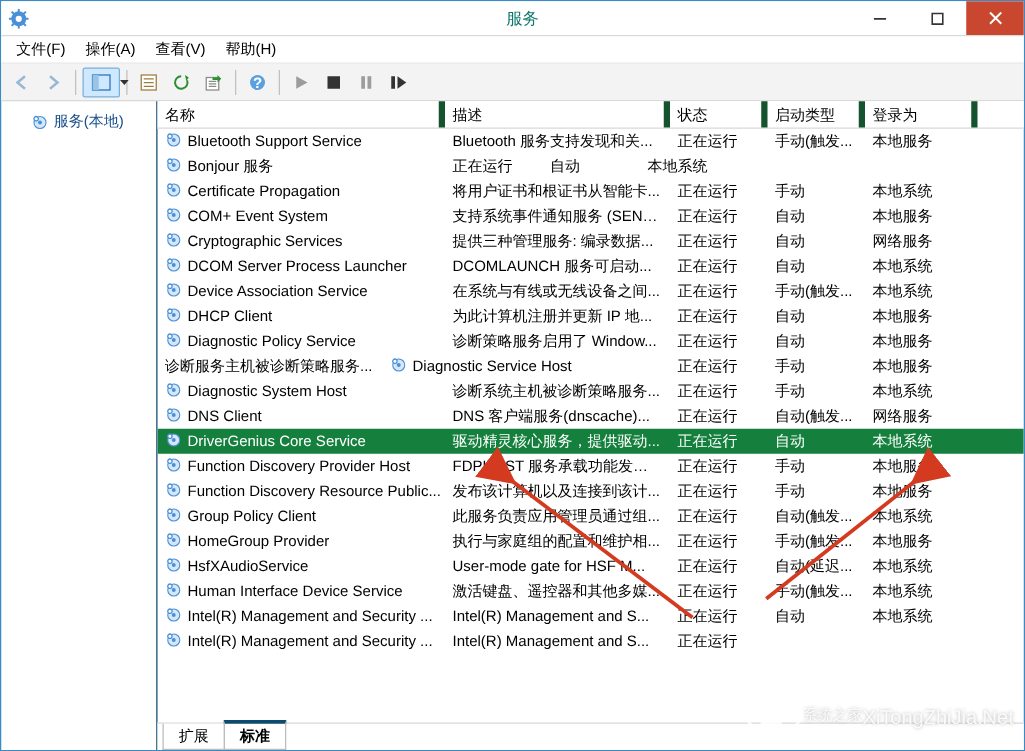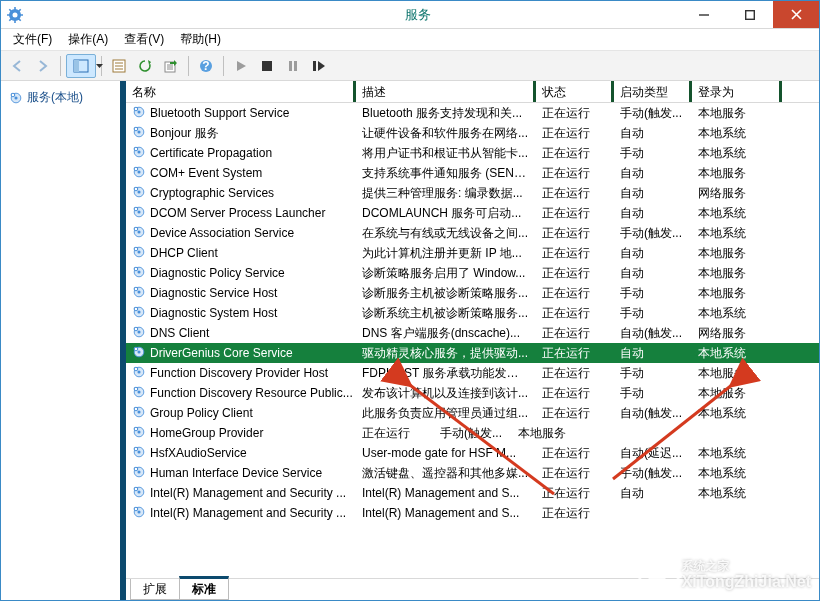--- a/index.html
+++ b/index.html
@@ -22,29 +22,29 @@
 
 .toolbar { height:30px; background:#f3f3f3; border-bottom:1px solid #d9d9d9; display:flex; align-items:center; padding:0 4px; gap:2px; }
 .tool-sep { width:1px; height:20px; background:#c0c0c0; margin:0 3px; }
 .tool-btn { width:24px; height:24px; display:flex; align-items:center; justify-content:center; cursor:pointer; border:1px solid transparent; position:relative; border-radius:2px; }
 .tool-btn.selected { border-color:#7ab0d8; background:#cde8ff; }
 .tool-btn.disabled { opacity:.45; cursor:default; }
 .drop-arrow{ position:absolute; right:-8px; top:50%; transform:translateY(-50%); }
 
 
 .content { flex:1; display:flex; min-height:0; }
-.left-pane { width:125px; border-right:6px solid #0c4a6e; padding:6px 4px; }
+.left-pane { width:125px; border-right:1px solid #0c4a6e; padding:6px 20px; }
 .tree-item { display:flex; align-items:center; gap:4px; padding:2px 4px; cursor:default; color:#1a4f8a; }
 .tree-item .gear{ margin-top:1px; }
 
 .right-pane { flex:1; display:flex; flex-direction:column; min-width:0; }
 
 
 .list-header { height:22px; display:flex; border-bottom:1px solid #d9d9d9; background:#fff; flex-shrink:0; }
-.col-h { padding:3px 6px; border-right:3px solid #14532d; overflow:hidden; white-space:nowrap; text-overflow:ellipsis;font-family:Liberation Mono, monospace; }
+.col-h { padding:3px 6px; border-right:5px solid #14532d; overflow:hidden; white-space:nowrap; text-overflow:ellipsis;font-family:Liberation Mono, monospace; }
 .col-name{ width:230px; } .col-desc{ width:180px; } .col-stat{ width:78px; } .col-start{ width:78px; } .col-login{ width:90px; }
 
 
 .list-body { flex:1; overflow-y:scroll; position:relative; }
 .row { height:20px; display:flex; align-items:center; cursor:default; }
 .row.sel{ background:#15803d; color:#fff; }
 .cell { padding:0 6px; overflow:hidden; white-space:nowrap; text-overflow:ellipsis; }
 .cell.first{ display:flex; align-items:center; gap:4px; }
 .gear-icon{ flex-shrink:0; }
 
@@ -59,21 +59,21 @@
 .list-body::-webkit-scrollbar-thumb{ background:#c2c2c2; border:1px solid #a0a0a0; }
 .list-body::-webkit-scrollbar-button{ background:#e8e8e8; height:16px; border:1px solid #b0b0b0; }
 
 
 .arrow-overlay{ position:absolute; left:0; top:0; width:100%; height:100%; pointer-events:none; z-index:50; }
 
 
 .watermark{ position:absolute; right:8px; bottom:8px; color:rgba(255,255,255,.85); font-size:14px; display:flex; align-items:center; gap:6px; pointer-events:none; z-index:60; text-shadow:0 0 3px rgba(0,0,0,.3);}
 .watermark .wm-logo{ width:34px; height:34px; border:2px solid rgba(255,255,255,.85); transform:rotate(45deg); display:flex; align-items:center; justify-content:center; }
 .watermark .wm-logo::after{ content:""; width:14px; height:10px; border-bottom:3px solid rgba(255,255,255,.85); border-right:3px solid rgba(255,255,255,.85); transform:rotate(-45deg) translate(-2px,-2px); }
-.wm-text{ display:flex; flex-direction:column; line-height:1.1;font-weight:bold; }
+.wm-text{ display:flex; line-height:1.1; }
 </style>
 </head>
 <body>
 
 <div class="window">
 
   <div class="titlebar">
     <svg class="title-icon" viewBox="0 0 16 16">
         <circle cx="8" cy="8" r="6" fill="#4a90d9"></circle>
         <circle cx="8" cy="8" r="2.5" fill="#fff"></circle>
@@ -219,21 +219,20 @@
           </div>
           <div class="row">
             <div class="cell first col-name">
               <span><svg class="gear-icon" width="14" height="14" viewBox="0 0 16 16">
                   <circle cx="8" cy="8" r="5.5" fill="#d6e7f8" stroke="#4a90d9"></circle>
                   <circle cx="8" cy="8" r="1.8" fill="#4a90d9"></circle>
                   <circle cx="4.5" cy="4.5" r="2" fill="#fff" stroke="#4a90d9" stroke-width="1.2"></circle>
                 </svg></span>
               <span>Bonjour 服务</span>
             </div>
-            <div class="cell col-desc">让硬件设备和软件服务在网络...</div>
             <div class="cell col-stat">正在运行</div>
             <div class="cell col-start">自动</div>
             <div class="cell col-login">本地系统</div>
           </div>
           <div class="row">
             <div class="cell first col-name">
               <span><svg class="gear-icon" width="14" height="14" viewBox="0 0 16 16">
                   <circle cx="8" cy="8" r="5.5" fill="#d6e7f8" stroke="#4a90d9"></circle>
                   <circle cx="8" cy="8" r="1.8" fill="#4a90d9"></circle>
                   <circle cx="4.5" cy="4.5" r="2" fill="#fff" stroke="#4a90d9" stroke-width="1.2"></circle>
@@ -323,29 +322,29 @@
                   <circle cx="4.5" cy="4.5" r="2" fill="#fff" stroke="#4a90d9" stroke-width="1.2"></circle>
                 </svg></span>
               <span>Diagnostic Policy Service</span>
             </div>
             <div class="cell col-desc">诊断策略服务启用了 Window...</div>
             <div class="cell col-stat">正在运行</div>
             <div class="cell col-start">自动</div>
             <div class="cell col-login">本地服务</div>
           </div>
           <div class="row">
+            <div class="cell col-desc">诊断服务主机被诊断策略服务...</div>
             <div class="cell first col-name">
               <span><svg class="gear-icon" width="14" height="14" viewBox="0 0 16 16">
                   <circle cx="8" cy="8" r="5.5" fill="#d6e7f8" stroke="#4a90d9"></circle>
                   <circle cx="8" cy="8" r="1.8" fill="#4a90d9"></circle>
                   <circle cx="4.5" cy="4.5" r="2" fill="#fff" stroke="#4a90d9" stroke-width="1.2"></circle>
                 </svg></span>
               <span>Diagnostic Service Host</span>
             </div>
-            <div class="cell col-desc">诊断服务主机被诊断策略服务...</div>
             <div class="cell col-stat">正在运行</div>
             <div class="cell col-start">手动</div>
             <div class="cell col-login">本地服务</div>
           </div>
           <div class="row">
             <div class="cell first col-name">
               <span><svg class="gear-icon" width="14" height="14" viewBox="0 0 16 16">
                   <circle cx="8" cy="8" r="5.5" fill="#d6e7f8" stroke="#4a90d9"></circle>
                   <circle cx="8" cy="8" r="1.8" fill="#4a90d9"></circle>
                   <circle cx="4.5" cy="4.5" r="2" fill="#fff" stroke="#4a90d9" stroke-width="1.2"></circle>
@@ -429,20 +428,21 @@
           </div>
           <div class="row">
             <div class="cell first col-name">
               <span><svg class="gear-icon" width="14" height="14" viewBox="0 0 16 16">
                   <circle cx="8" cy="8" r="5.5" fill="#d6e7f8" stroke="#4a90d9"></circle>
                   <circle cx="8" cy="8" r="1.8" fill="#4a90d9"></circle>
                   <circle cx="4.5" cy="4.5" r="2" fill="#fff" stroke="#4a90d9" stroke-width="1.2"></circle>
                 </svg></span>
               <span>HomeGroup Provider</span>
             </div>
+            <div class="cell col-desc">执行与家庭组的配置和维护相...</div>
             <div class="cell col-stat">正在运行</div>
             <div class="cell col-start">手动(触发...</div>
             <div class="cell col-login">本地服务</div>
           </div>
           <div class="row">
             <div class="cell first col-name">
               <span><svg class="gear-icon" width="14" height="14" viewBox="0 0 16 16">
                   <circle cx="8" cy="8" r="5.5" fill="#d6e7f8" stroke="#4a90d9"></circle>
                   <circle cx="8" cy="8" r="1.8" fill="#4a90d9"></circle>
                   <circle cx="4.5" cy="4.5" r="2" fill="#fff" stroke="#4a90d9" stroke-width="1.2"></circle>

